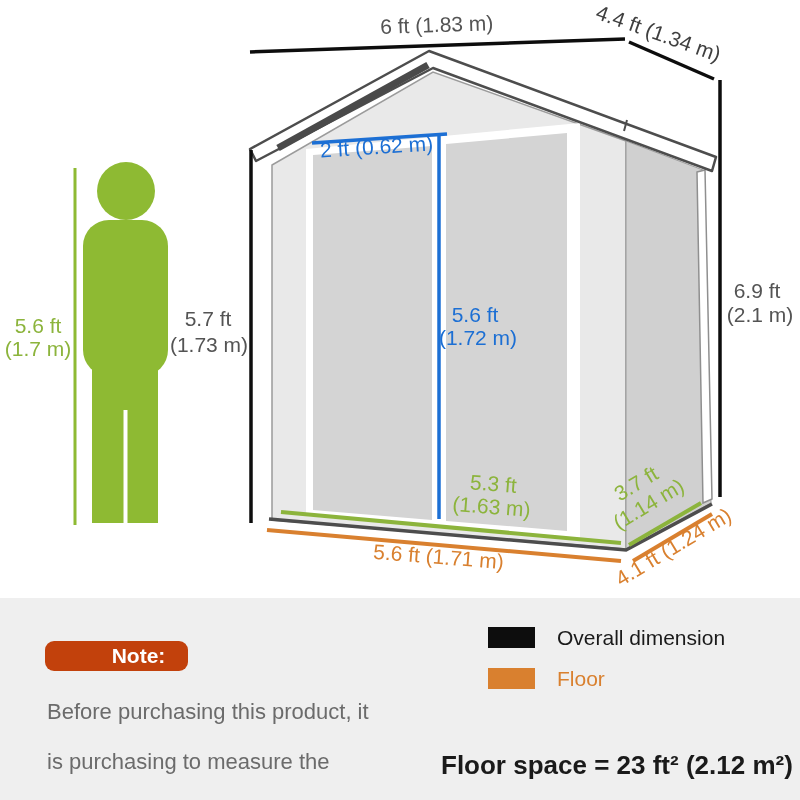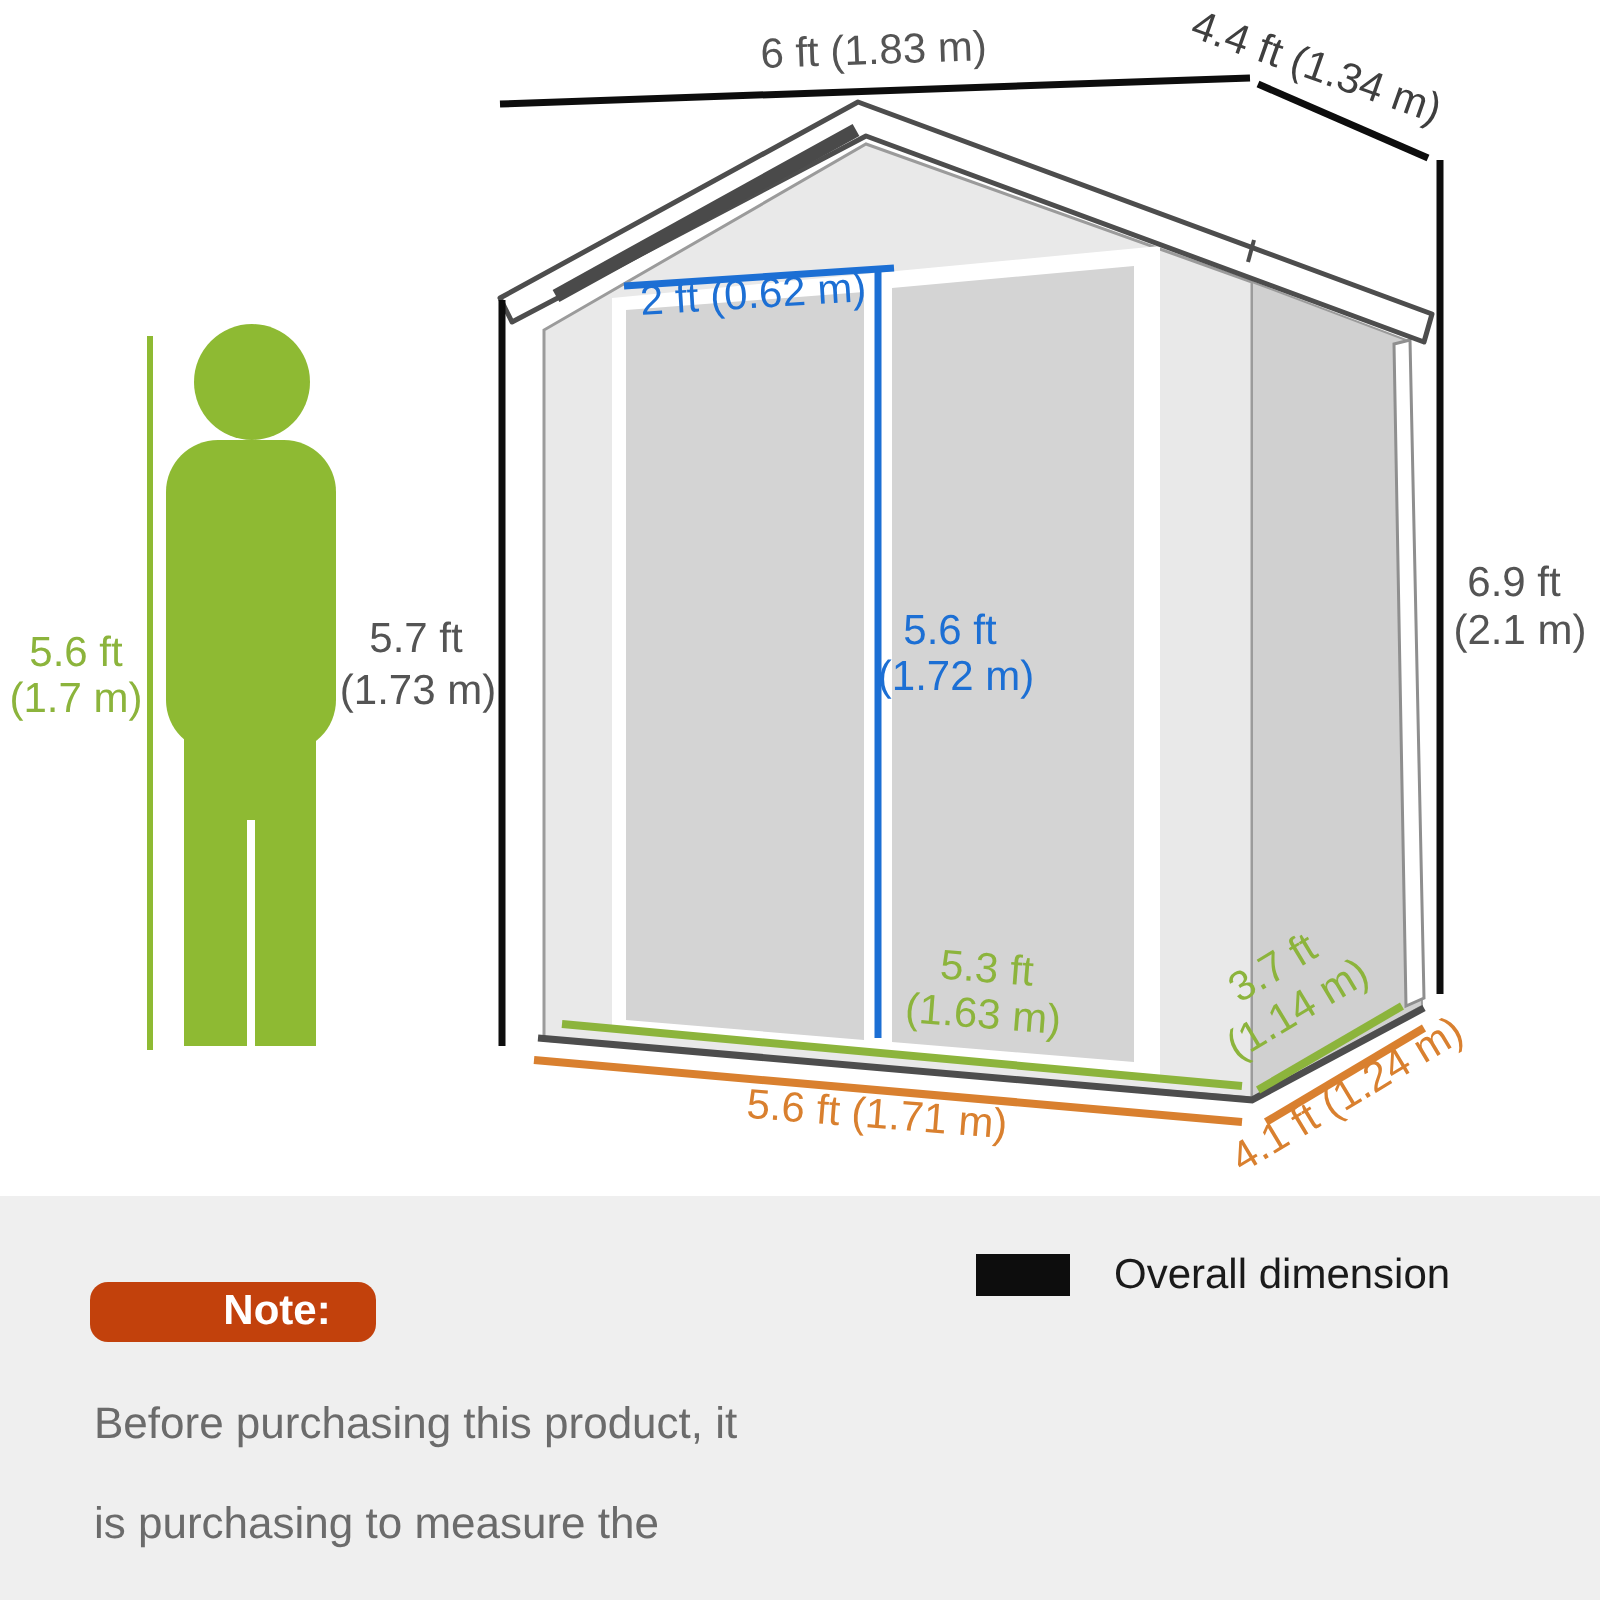--- a/index.html
+++ b/index.html
@@ -124,16 +124,21 @@
   <div class="note-text">
     <span>Before purchasing this product, it</span>
     <span>is purchasing to measure the</span>
   </div>
 
   <div class="legend">
     <div class="legend-row">
       <span class="swatch swatch-overall"></span>
       <span class="legend-label legend-label-overall">Overall dimension</span>
     </div>
+    <div class="legend-row">
+      <span class="swatch swatch-floor"></span>
+      <span class="legend-label legend-label-floor">Floor</span>
+    </div>
   </div>
 
+  <div class="floor-space">Floor space = 23 ft² (2.12 m²)</div>
 
 </div>
 
 </body></html>

